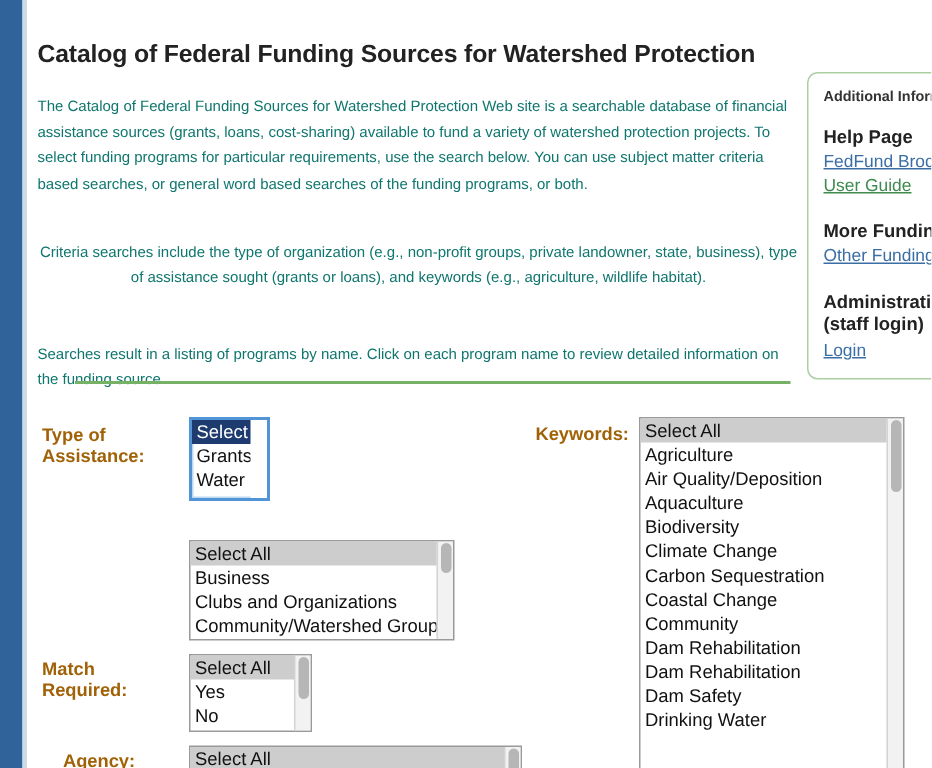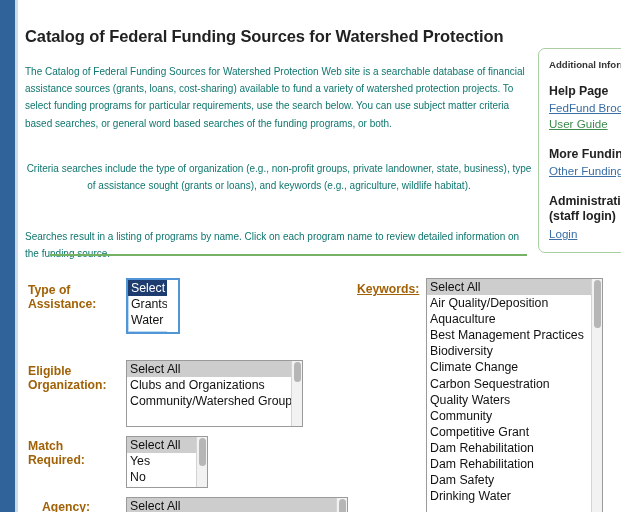--- a/index.html
+++ b/index.html
@@ -224,25 +224,23 @@
       </div>
       <div class="listbox focused" style="left:108px; top:8px; width:54px; height:56px;">
         <div class="opt sel-blue">Select All</div>
         <div class="opt">Grants</div>
         <div class="opt">Water</div>
         <div class="sbar plain">
           <div class="thumb" style="top:1px; height:0px;"></div>
         </div>
       </div>
 
-      <div class="field-label" style="left:10px; top:95px;">
-        <span>Eligible<br>Organization:</span>
-      </div>
       <div class="listbox" style="left:108px; top:90px; width:177px; height:67px;">
         <div class="opt sel-gray">Select All</div>
+        <div class="opt">Business</div>
         <div class="opt">Clubs and Organizations</div>
         <div class="opt">Community/Watershed Group</div>
         <div class="sbar">
           <div class="thumb" style="top:1px; height:20px;"></div>
         </div>
       </div>
 
       <div class="field-label" style="left:10px; top:170px;">
         <span>Match<br>Required:</span>
       </div>
@@ -259,35 +257,34 @@
         <span>Agency:</span>
       </div>
       <div class="listbox" style="left:108px; top:227px; width:222px; height:27px;">
         <div class="opt sel-gray">Select All</div>
         <div class="opt">Economic Development Administration</div>
         <div class="sbar">
           <div class="thumb" style="top:1px; height:16px;"></div>
         </div>
       </div>
 
-      <div class="field-label" style="left:339px; top:13px;text-decoration:underline;">
+      <div class="field-label" style="left:339px; top:13px;">
         <span>Keywords:</span>
       </div>
       <div class="listbox" style="left:408px; top:8px; width:177px; height:247px;">
         <div id="kw-list">
             <div class="opt sel-gray">Select All</div>
+            <div class="opt">Agriculture</div>
             <div class="opt">Air Quality/Deposition</div>
             <div class="opt">Aquaculture</div>
-            <div class="opt">Best Management Practices</div>
             <div class="opt">Biodiversity</div>
             <div class="opt">Climate Change</div>
             <div class="opt">Carbon Sequestration</div>
-            <div class="opt">Quality Waters</div>
+            <div class="opt">Coastal Change</div>
             <div class="opt">Community</div>
-            <div class="opt">Competitive Grant</div>
             <div class="opt">Dam Rehabilitation</div>
             <div class="opt">Dam Rehabilitation</div>
             <div class="opt">Dam Safety</div>
             <div class="opt">Drinking Water</div>
           </div>
         <div class="sbar">
           <div class="thumb" style="top:1px; height:48px;"></div>
         </div>
       </div>
 

